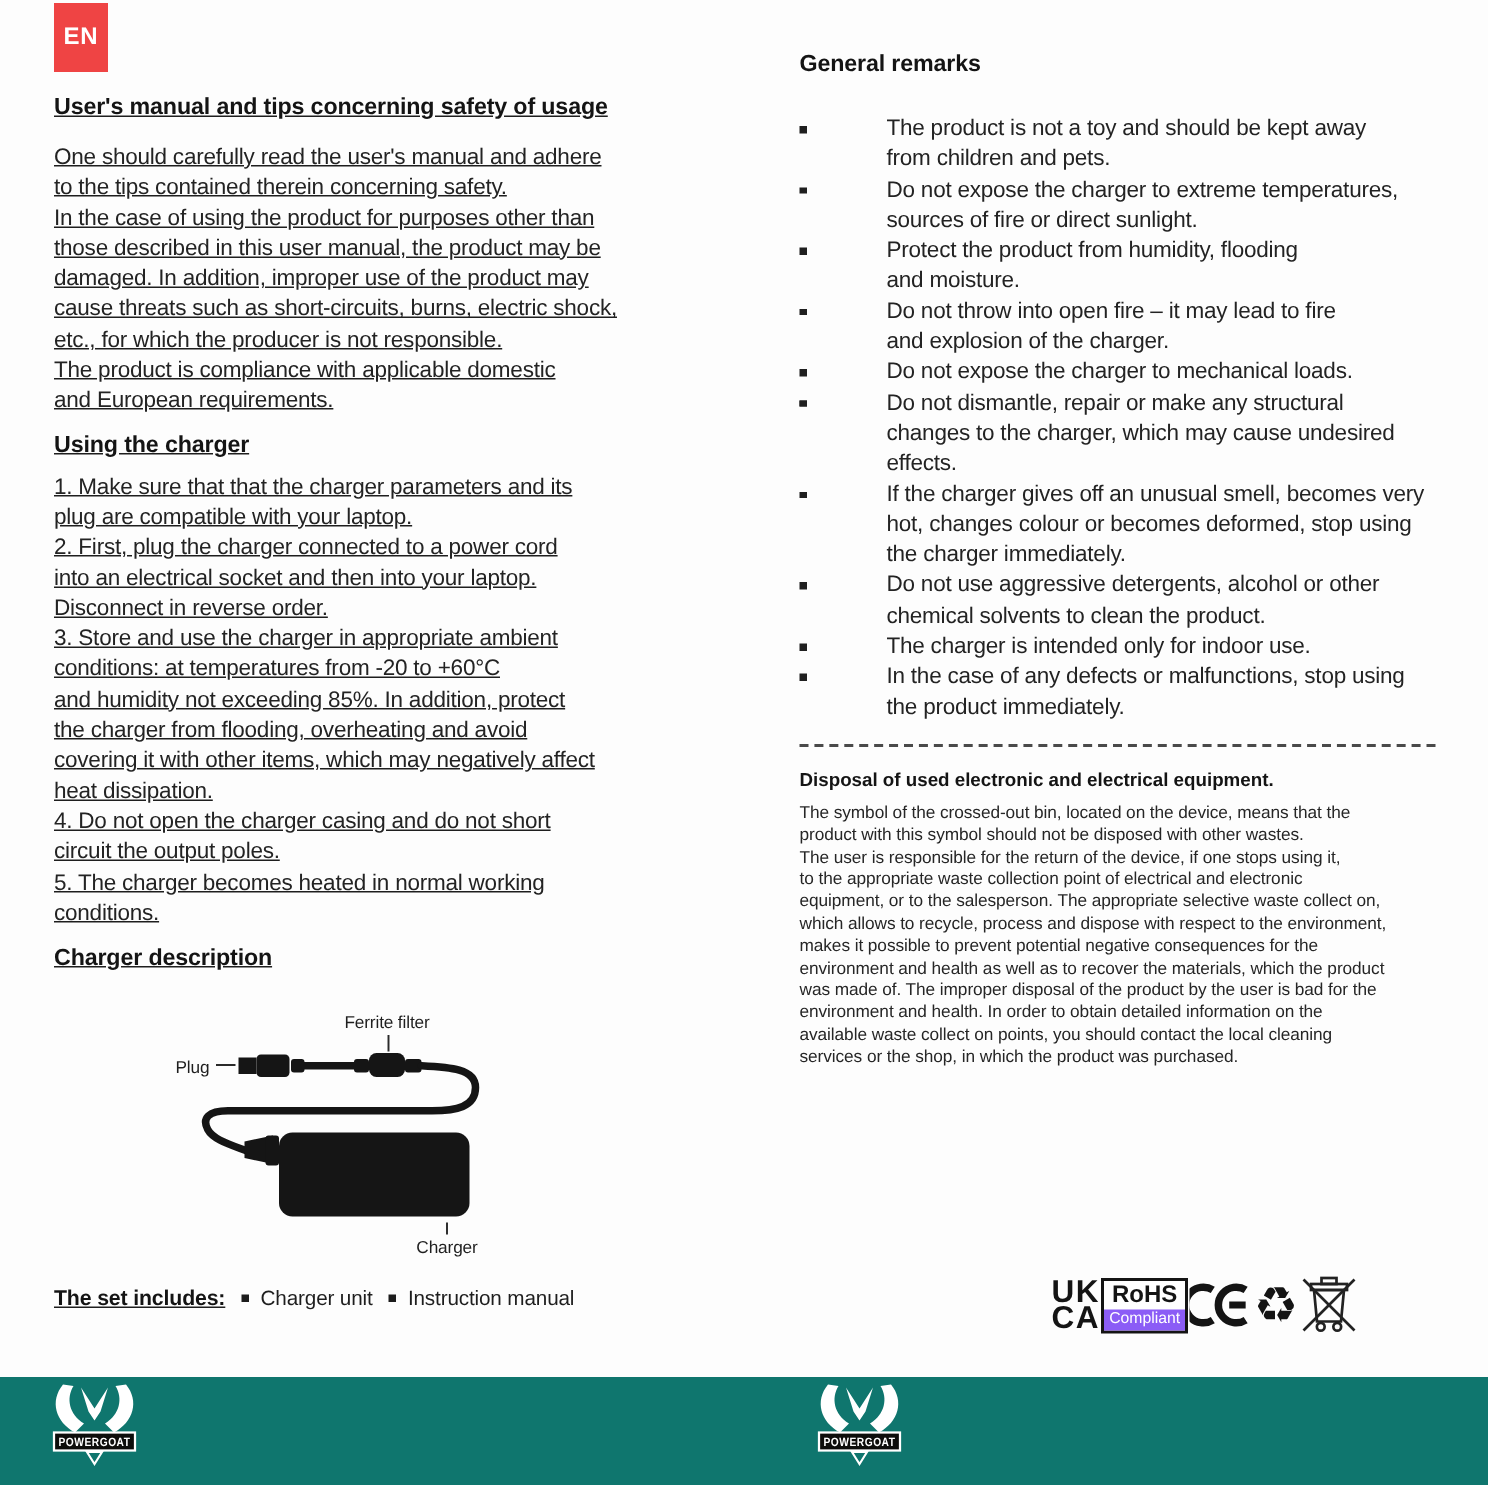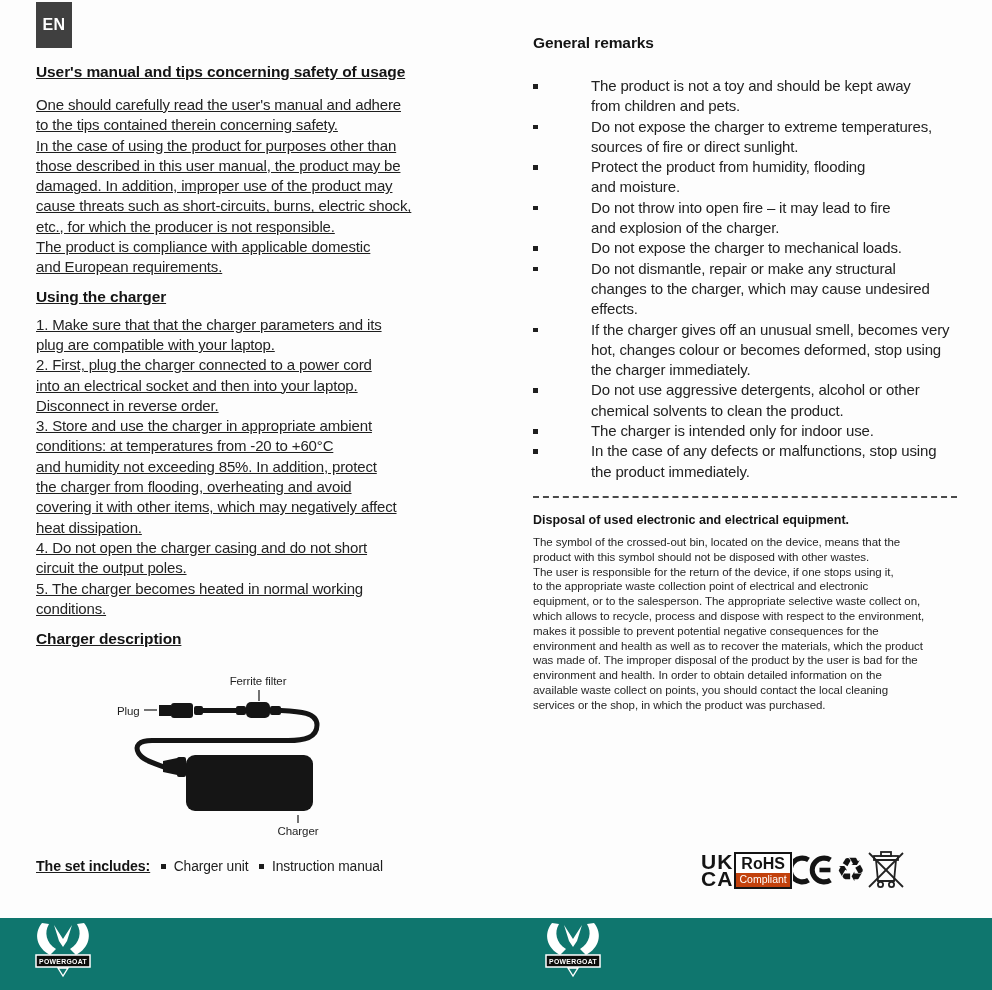--- a/index.html
+++ b/index.html
@@ -4,21 +4,21 @@
 <style>
   * { margin:0; padding:0; box-sizing:border-box; }
   html,body { width:992px; }
   body { font-family:"Liberation Sans", sans-serif; background:#e9e9e9; }
   .page {
     position:relative; width:992px; height:990px; background:#fdfdfd;
     color:#1e1e1e; overflow:hidden;
   }
   .en-badge {
     position:absolute; left:36px; top:2px; width:36px; height:46px;
-    background:#404040; color:#fff; font-size:16px; font-weight:bold;
+    background:#ef4444; color:#fff; font-size:16px; font-weight:bold;
     display:flex; align-items:center; justify-content:center; letter-spacing:0.5px;
   }
   .col-left  { position:absolute; left:36px; top:62px;  width:460px;text-decoration:underline; }
   .col-right { position:absolute; left:533px; top:33px; width:440px; }
   h2.sec { font-size:15.5px; font-weight:bold; color:#141414; line-height:20px; letter-spacing:-0.1px; }
   .col-left h2.sec + .body { margin-top:13px; }
   .body {
     font-size:15px; line-height:20.3px; white-space:pre-line;
     letter-spacing:-0.15px; color:#232323;
   }
@@ -44,21 +44,21 @@
   .dashed-divider { margin-top:14px; border-top:2px dashed #4a4a4a; width:424px; }
   h3.disposal-h { margin-top:15px; font-size:12.5px; font-weight:bold; color:#141414; line-height:15px; }
   .small-body { margin-top:7px; font-size:11.5px; line-height:14.8px; white-space:pre-line; color:#262626; letter-spacing:-0.05px; width:440px; }
   .certs {
     position:absolute; left:701px; top:848px; height:44px;
     display:flex; align-items:center; gap:1px;
   }
   .ukca { font-weight:bold; font-size:21px; line-height:17px; color:#141414; letter-spacing:1px; }
   .rohs { border:2.5px solid #141414; text-align:center; background:#fff; }
   .rohs-top { font-size:16px; font-weight:bold; padding:0 5px; line-height:19px; color:#141414; }
-  .rohs-bottom { background:#c2410c; color:#fff; font-size:10.5px; line-height:13px; padding:0 3px 1px; }
+  .rohs-bottom { background:#8b5cf6; color:#fff; font-size:10.5px; line-height:13px; padding:0 3px 1px; }
   .recycle { font-size:33px; line-height:34px; color:#141414; }
   .footer-band {
     position:absolute; left:0; bottom:0; width:992px; height:72px; background:#0f766e;
   }
   .logo { position:absolute; top:3px; }
   .logo-1 { left:30px; }
   .logo-2 { left:540px; }
   .logo-banner-text { font-size:8px; font-weight:bold; fill:#fff; letter-spacing:0.4px; }
 </style>
 </head>

